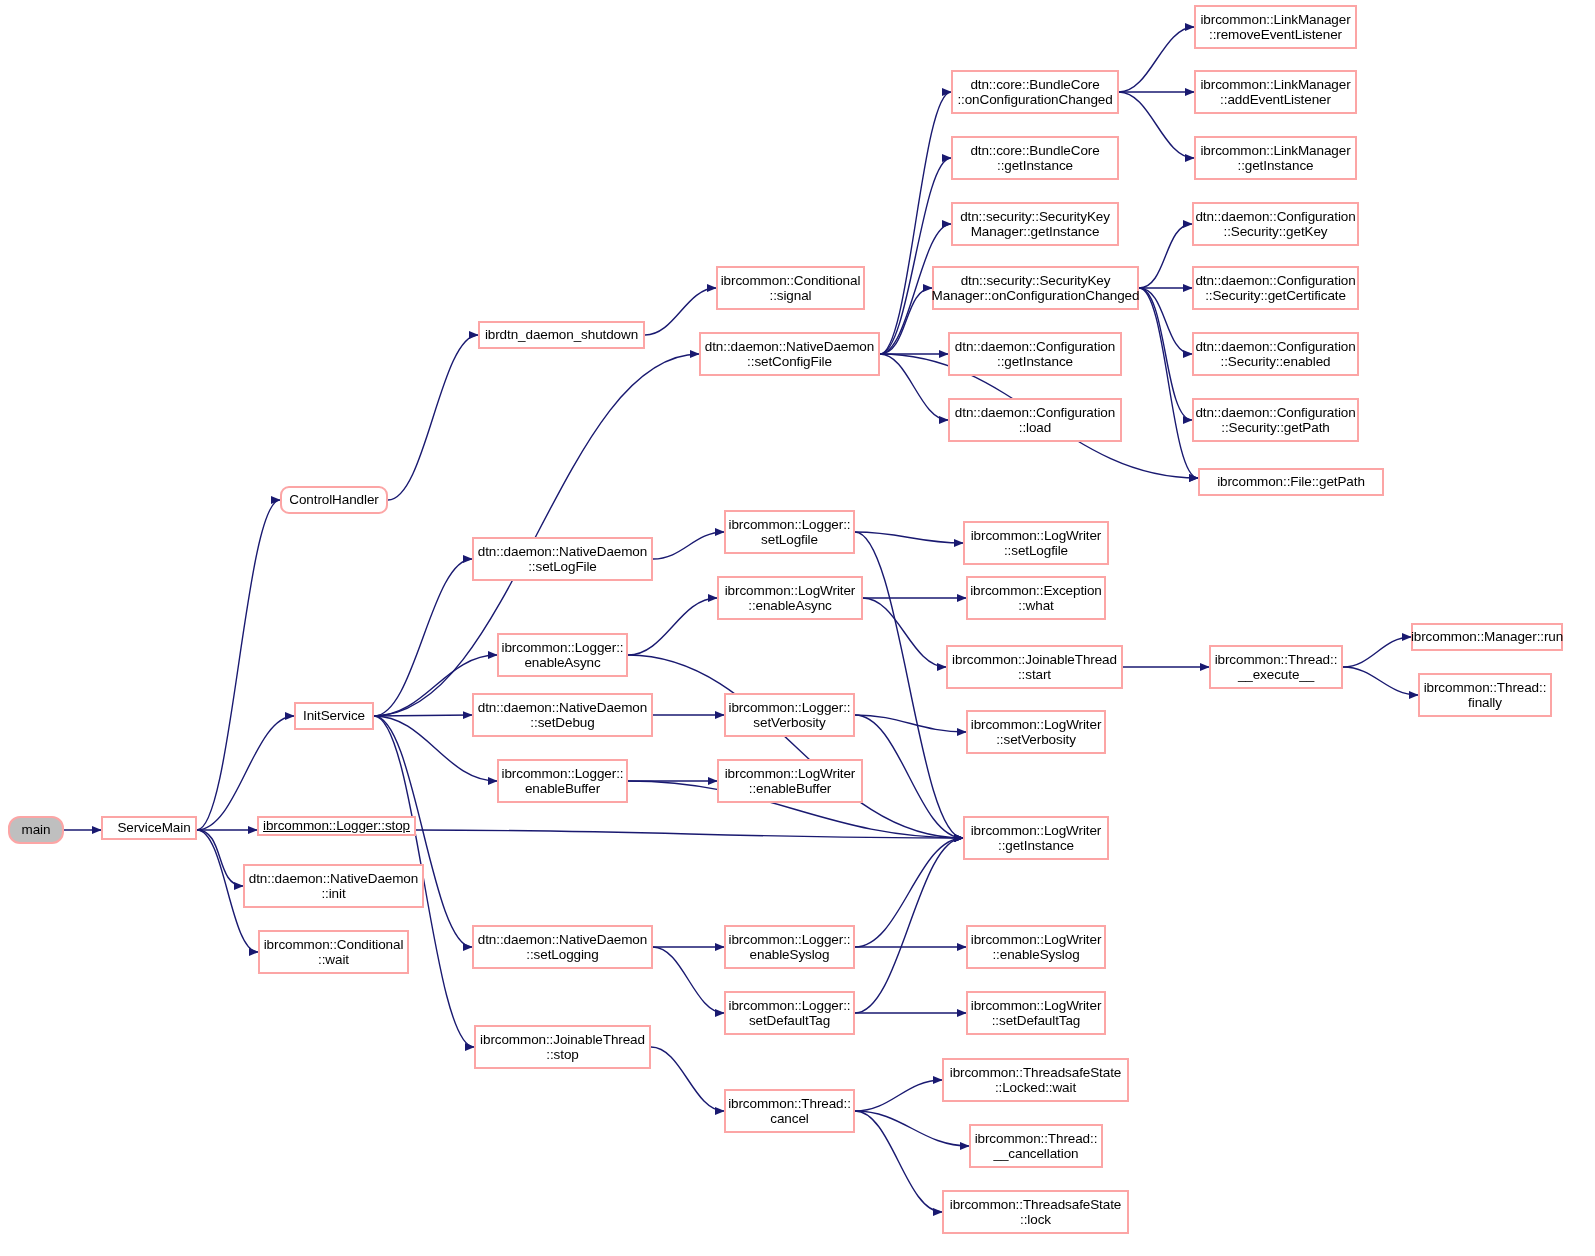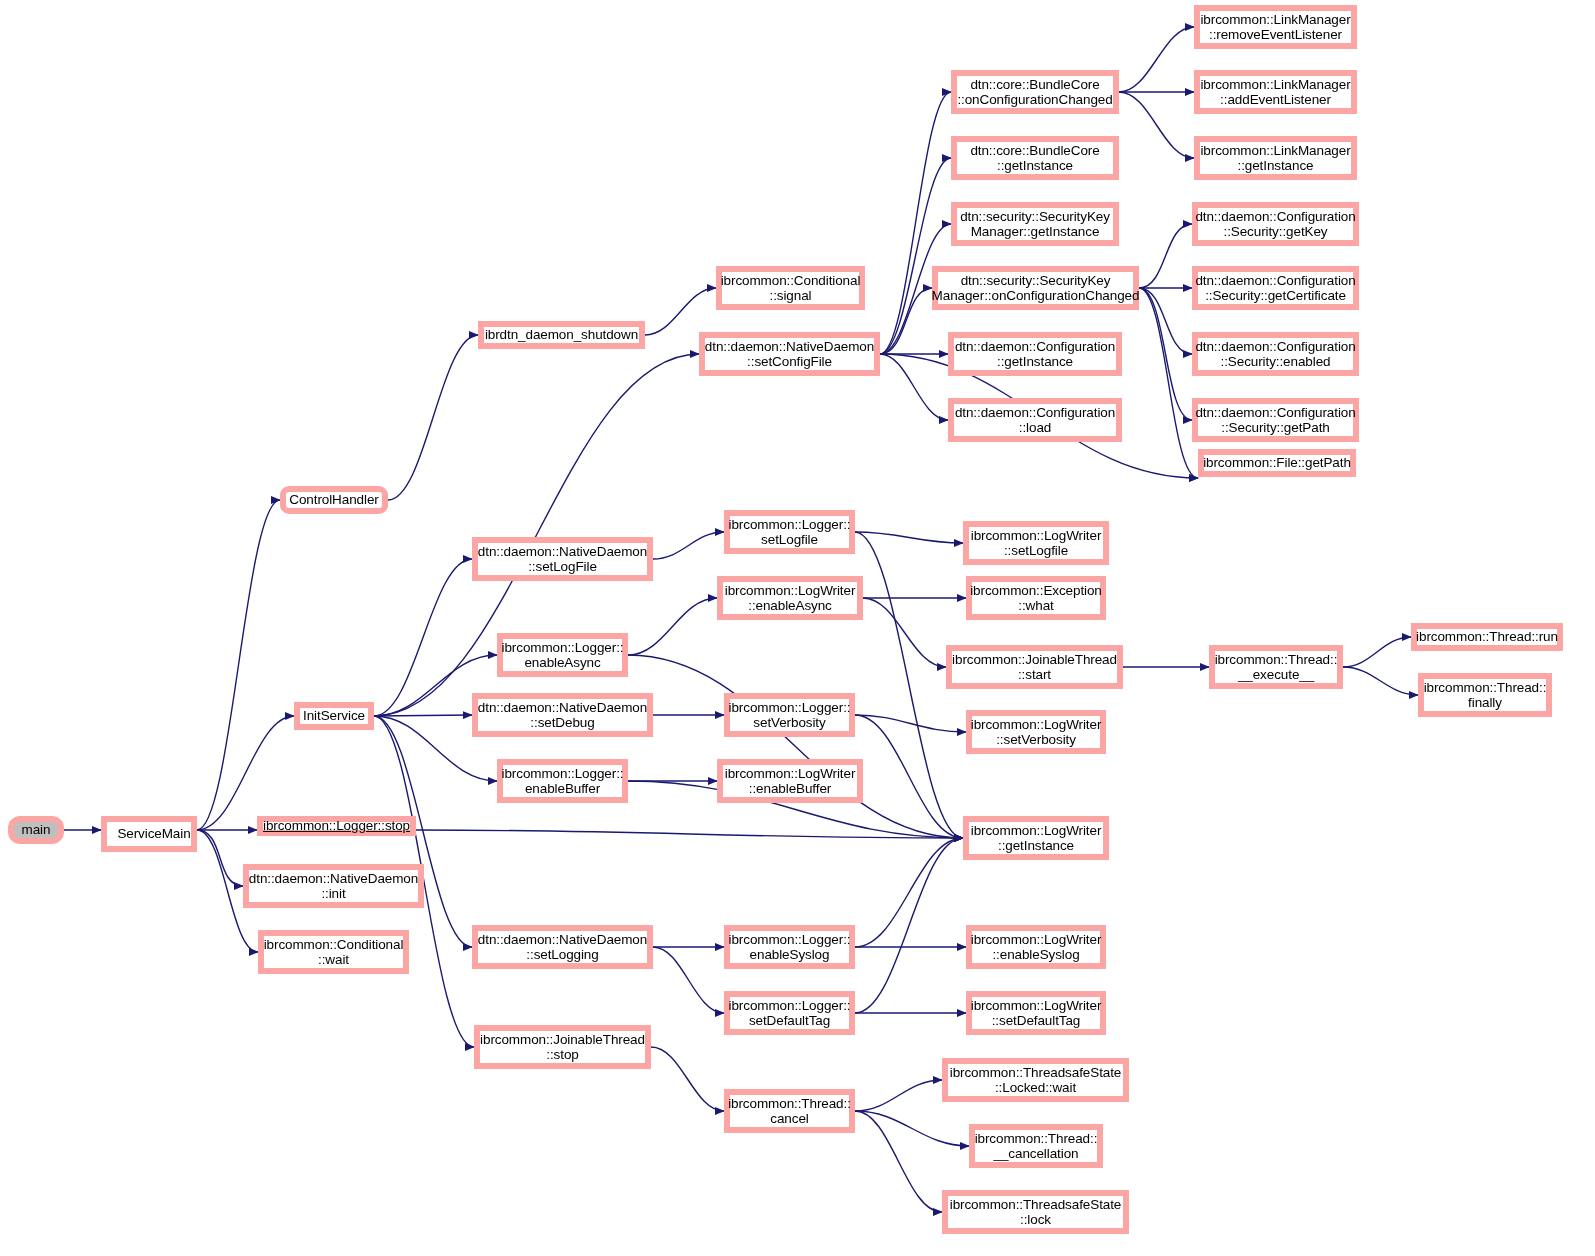--- a/index.html
+++ b/index.html
@@ -19,21 +19,21 @@
     position: absolute;
     left: 0;
     top: 0;
     width: 1595px;
     height: 1256px;
     pointer-events: none;
   }
   .node {
     position: absolute;
     box-sizing: border-box;
-    border: 6px solid #fca5a5;
+    border: 2px solid #fca5a5;
     background: #ffffff;
     color: #000000;
     display: flex;
     align-items: center;
     justify-content: center;
     text-align: center;
     font-size: 13.5px;
     line-height: 15.5px;
     letter-spacing: -0.1px;
     white-space: pre-line;
@@ -111,21 +111,21 @@
         <path d="M855,1013 L966,1013" marker-end="url(#arw)"></path>
         <path d="M855,1013 C900.36,1013 917.64,838 963,838" marker-end="url(#arw)"></path>
         <path d="M651,1047 C681.66,1047 693.34,1111 724,1111" marker-end="url(#arw)"></path>
         <path d="M855,1111 C891.54,1111 905.46,1080 942,1080" marker-end="url(#arw)"></path>
         <path d="M855,1111 C902.88,1111 921.12,1146 969,1146" marker-end="url(#arw)"></path>
         <path d="M855,1111 C891.54,1111 905.46,1212 942,1212" marker-end="url(#arw)"></path>
       </g>
   </svg>
   <div id="nodes-layer">
       <div class="node highlight" style="left: 8px; top: 816px; width: 56px; height: 28px; border-radius: 12px;"><span>main</span></div>
-      <div class="node" style="left: 101px; top: 816px; width: 96px; height: 36px; padding-left: 10px;"><span>ServiceMain</span></div>
+      <div class="node" style="left: 101px; top: 816px; width: 96px; height: 24px; padding-left: 10px;"><span>ServiceMain</span></div>
       <div class="node" style="left: 280px; top: 486px; width: 108px; height: 28px; border-radius: 9px;"><span>ControlHandler</span></div>
       <div class="node" style="left: 294px; top: 702px; width: 80px; height: 28px;"><span>InitService</span></div>
       <div class="node" style="left: 257px; top: 816px; width: 159px; height: 20px; text-decoration: underline;"><span>ibrcommon::Logger::stop</span></div>
       <div class="node" style="left: 243px; top: 864px; width: 181px; height: 44px;"><span>dtn::daemon::NativeDaemon
 ::init</span></div>
       <div class="node" style="left: 258px; top: 930px; width: 151px; height: 44px;"><span>ibrcommon::Conditional
 ::wait</span></div>
       <div class="node" style="left: 478px; top: 321px; width: 167px; height: 28px;"><span>ibrdtn_daemon_shutdown</span></div>
       <div class="node" style="left: 472px; top: 537px; width: 181px; height: 44px;"><span>dtn::daemon::NativeDaemon
 ::setLogFile</span></div>
@@ -162,21 +162,21 @@
       <div class="node" style="left: 951px; top: 136px; width: 168px; height: 44px;"><span>dtn::core::BundleCore
 ::getInstance</span></div>
       <div class="node" style="left: 951px; top: 202px; width: 168px; height: 44px;"><span>dtn::security::SecurityKey
 Manager::getInstance</span></div>
       <div class="node" style="left: 932px; top: 266px; width: 207px; height: 44px;"><span>dtn::security::SecurityKey
 Manager::onConfigurationChanged</span></div>
       <div class="node" style="left: 948px; top: 332px; width: 174px; height: 44px;"><span>dtn::daemon::Configuration
 ::getInstance</span></div>
       <div class="node" style="left: 948px; top: 398px; width: 174px; height: 44px;"><span>dtn::daemon::Configuration
 ::load</span></div>
-      <div class="node" style="left: 1198px; top: 449px; width: 158px; height: 28px;"><span>ibrcommon::File::getPath</span></div>
+      <div class="node" style="left: 1198px; top: 468px; width: 186px; height: 28px;"><span>ibrcommon::File::getPath</span></div>
       <div class="node" style="left: 963px; top: 521px; width: 146px; height: 44px;"><span>ibrcommon::LogWriter
 ::setLogfile</span></div>
       <div class="node" style="left: 966px; top: 576px; width: 140px; height: 44px; justify-content: center;"><span>ibrcommon::Exception
 ::what</span></div>
       <div class="node" style="left: 946px; top: 645px; width: 177px; height: 44px;"><span>ibrcommon::JoinableThread
 ::start</span></div>
       <div class="node" style="left: 966px; top: 710px; width: 140px; height: 44px;"><span>ibrcommon::LogWriter
 ::setVerbosity</span></div>
       <div class="node" style="left: 963px; top: 816px; width: 146px; height: 44px;"><span>ibrcommon::LogWriter
 ::getInstance</span></div>
@@ -199,17 +199,17 @@
       <div class="node" style="left: 1192px; top: 202px; width: 167px; height: 44px;"><span>dtn::daemon::Configuration
 ::Security::getKey</span></div>
       <div class="node" style="left: 1192px; top: 266px; width: 167px; height: 44px;"><span>dtn::daemon::Configuration
 ::Security::getCertificate</span></div>
       <div class="node" style="left: 1192px; top: 332px; width: 167px; height: 44px;"><span>dtn::daemon::Configuration
 ::Security::enabled</span></div>
       <div class="node" style="left: 1192px; top: 398px; width: 167px; height: 44px;"><span>dtn::daemon::Configuration
 ::Security::getPath</span></div>
       <div class="node" style="left: 1209px; top: 645px; width: 134px; height: 44px;"><span>ibrcommon::Thread::
 __execute__</span></div>
-      <div class="node" style="left: 1411px; top: 623px; width: 152px; height: 28px;"><span>ibrcommon::Thread::run</span></div>
+      <div class="node" style="left: 1411px; top: 623px; width: 152px; height: 28px;"><span>ibrcommon::Manager::run</span></div>
       <div class="node" style="left: 1418px; top: 673px; width: 134px; height: 44px;"><span>ibrcommon::Thread::
 finally</span></div>
     </div>
 </div>
 
 </body></html>

